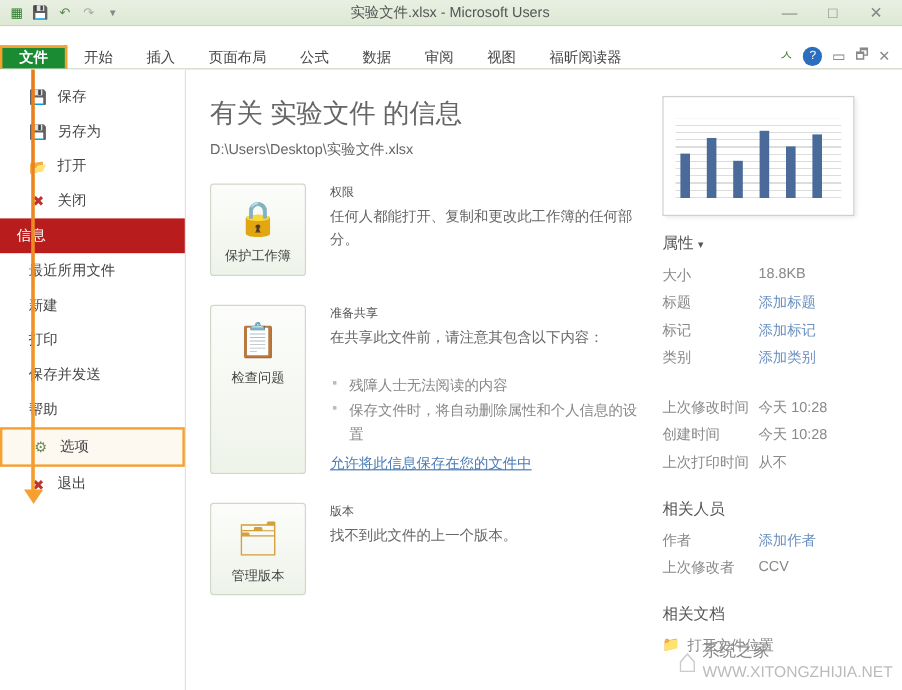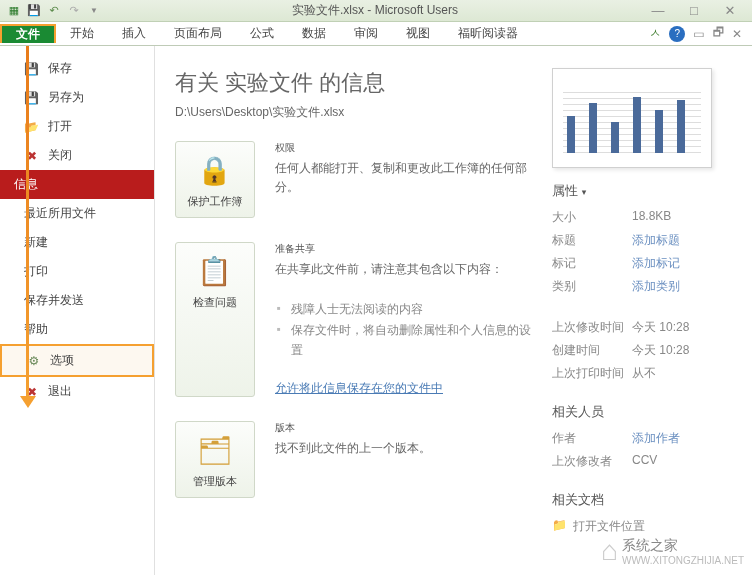--- a/index.html
+++ b/index.html
@@ -5,21 +5,21 @@
 * { margin: 0; padding: 0; box-sizing: border-box; font-family: "Microsoft YaHei", Arial, sans-serif; }
 body { width: 752px; height: 575px; background: #fff; overflow: hidden; position: relative; }
 
 .title-bar { height: 22px; background: linear-gradient(#e9f0e3,#dde8d4); border-bottom: 1px solid #c0d0b5; display: flex; align-items: center; font-size: 11px; color: #444; }
 .qat { display: flex; gap: 4px; padding-left: 6px; align-items: center; }
 .qat-icon { width: 16px; height: 16px; display: flex; align-items: center; justify-content: center; font-size: 11px; }
 .title-text { flex: 1; text-align: center; font-size: 12px; color: #555; }
 .win-controls { display: flex; gap: 16px; padding-right: 12px; font-size: 13px; color: #888; }
 .win-btn { width: 20px; text-align: center; cursor: pointer; }
 
-.ribbon-tabs { height: 24px; background: #fff; border-bottom: 1px solid #bfcbb7; display: flex; align-items: center; font-size: 12px; }
+.ribbon-tabs { height: 36px; background: #fff; border-bottom: 1px solid #bfcbb7; display: flex; align-items: flex-end; font-size: 12px; }
 .tab { padding: 0 14px; display: flex; align-items: center; color: #444; cursor: pointer; }
 .tab.file { background: #1a8a33; color: #fff; font-weight: bold; border: 2px solid #f5a030; border-bottom: none; }
 .ribbon-spacer { flex: 1; }
 .ribbon-right { display: flex; align-items: center; gap: 8px; padding-right: 10px; color: #3a7a2a; font-size: 12px; }
 .help-icon { width: 16px; height: 16px; border-radius: 50%; background: #2a6ec0; color: #fff; display: flex; align-items: center; justify-content: center; font-size: 10px; }
 
 .backstage { display: flex; height: calc(100% - 46px); background: #fff; }
 .sidebar { width: 155px; background: #fff; border-right: 1px solid #e0e0e0; display: flex; flex-direction: column; position: relative; }
 .side-item { display: flex; align-items: center; gap: 8px; padding: 6px 10px 6px 24px; font-size: 12px; color: #444; cursor: pointer; }
 .side-item .icon { width: 16px; height: 16px; display: flex; align-items: center; justify-content: center; font-size: 12px; }
@@ -37,21 +37,21 @@
 
 .info-block { display: flex; gap: 20px; margin-bottom: 24px; }
 .big-btn { width: 80px; display: flex; flex-direction: column; align-items: center; gap: 4px; border: 1px solid #d0d8c8; background: linear-gradient(#fcfdfb,#eef3e9); border-radius: 3px; padding: 8px 4px; font-size: 11px; color: #444; cursor: pointer; }
 .big-btn .icon { width: 40px; height: 40px; display: flex; align-items: center; justify-content: center; font-size: 28px; }
 .block-text { flex: 1; font-size: 12px; color: #666; }
 .block-text h3 { font-size: 10px; color: #555; font-weight: normal; margin-bottom: 4px; }
 .block-text .desc { line-height: 1.6; }
 .block-text ul { list-style: none; margin-top: 20px; }
 .block-text li { padding-left: 16px; position: relative; line-height: 1.7; color: #888; }
 .block-text li::before { content: "■"; position: absolute; left: 2px; font-size: 6px; top: 4px; color: #bbb; }
-.block-text .link { color: #4a7bb5; text-decoration: underline; margin-top: 20px; display: inline-block; }
+.block-text .link { color: #4a7bb5; text-decoration: underline; margin-top: 6px; display: inline-block; }
 
 .props-col { width: 180px; font-size: 12px; }
 .thumb { width: 160px; height: 100px; border: 1px solid #d0d0d0; background: #fff; margin-bottom: 14px; position: relative; box-shadow: 2px 2px 4px rgba(0,0,0,0.1); }
 .thumb-grid { position: absolute; inset: 18px 10px 10px 10px; background: repeating-linear-gradient(to bottom, transparent 0, transparent 5px, #ddd 5px, #ddd 6px); }
 .thumb-bars { position: absolute; inset: 22px 14px 14px 14px; display: flex; gap: 14px; }
 .thumb-bar { width: 8px; background: #4a6a9a; align-self: flex-end; }
 .prop-section { margin-bottom: 18px; }
 .prop-title { color: #555; font-size: 13px; margin-bottom: 6px; cursor: pointer; }
 .prop-row { display: flex; padding: 3px 0; color: #888; }
 .prop-label { width: 80px; color: #888; }
@@ -262,15 +262,15 @@
           </div>
       </div>
     </div>
   </div>
 </div>
 
 <div class="watermark">
   <span class="house">⌂</span>
   <div>
     <div style="font-size:14px;color:#888">系统之家</div>
-    <div style="font-size:10px;color:#bbb">WWW.XITONGZHIJIA.NET</div>
+    <div style="font-size:13px;color:#bbb">WWW.XITONGZHIJIA.NET</div>
   </div>
 </div>
 
 </body></html>

